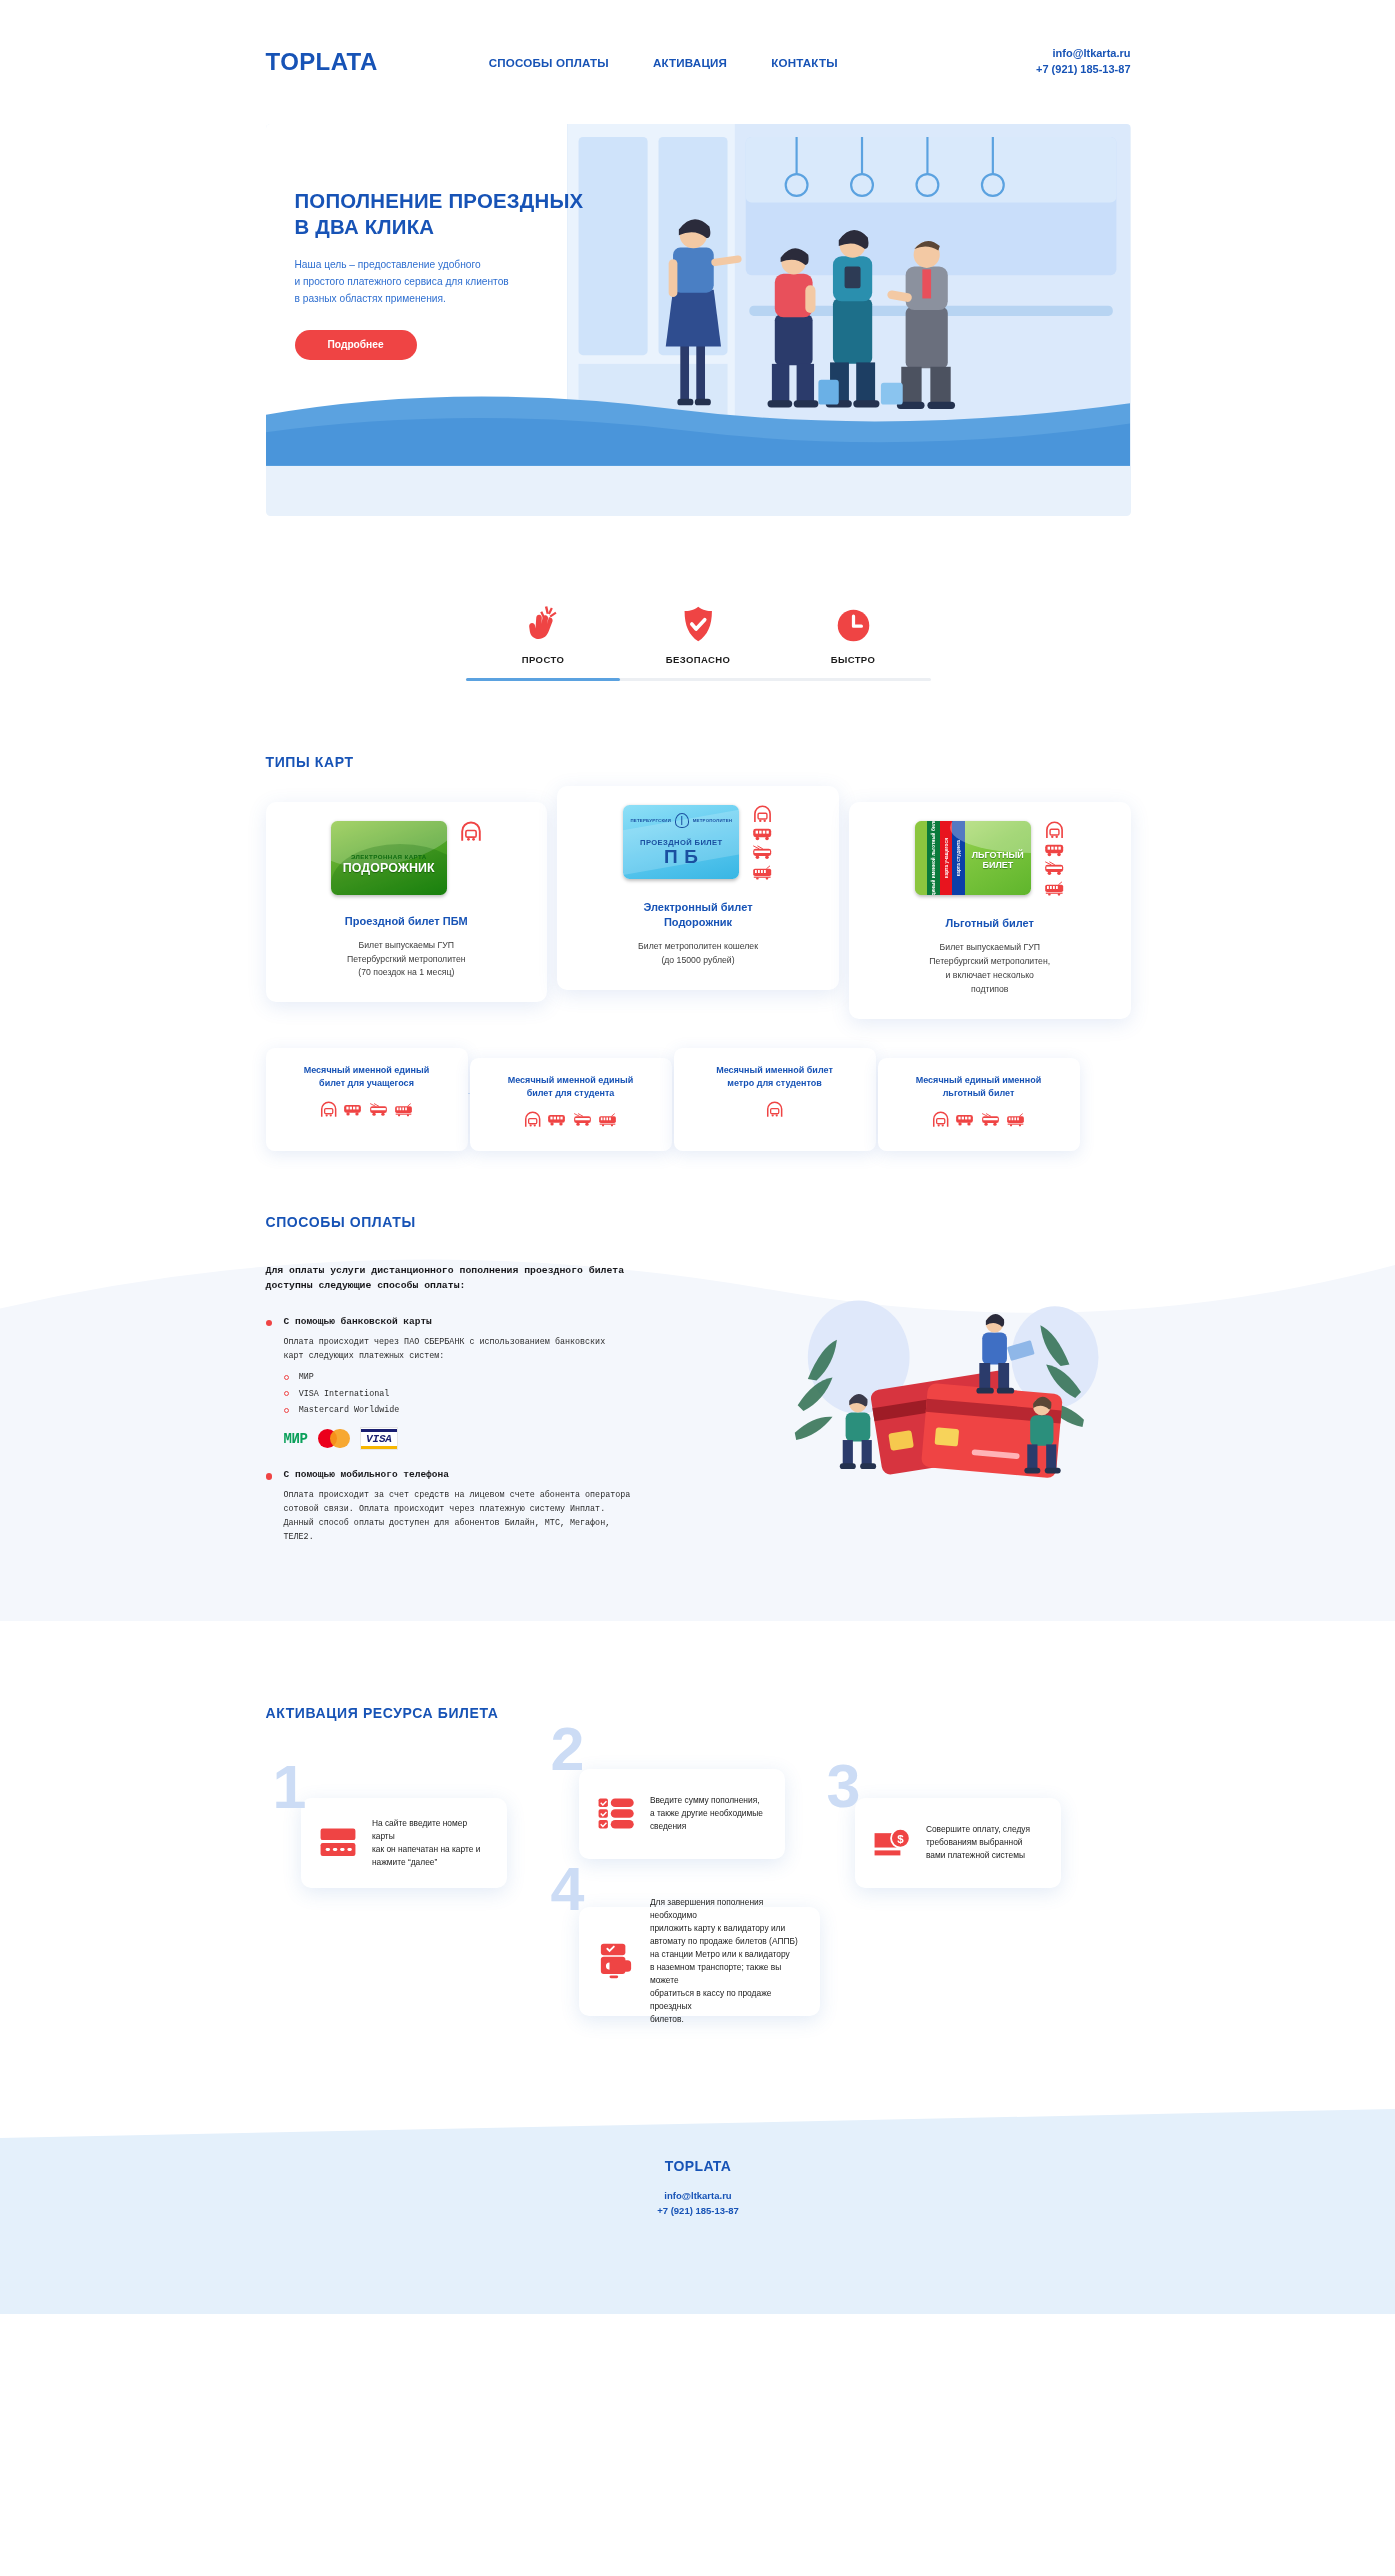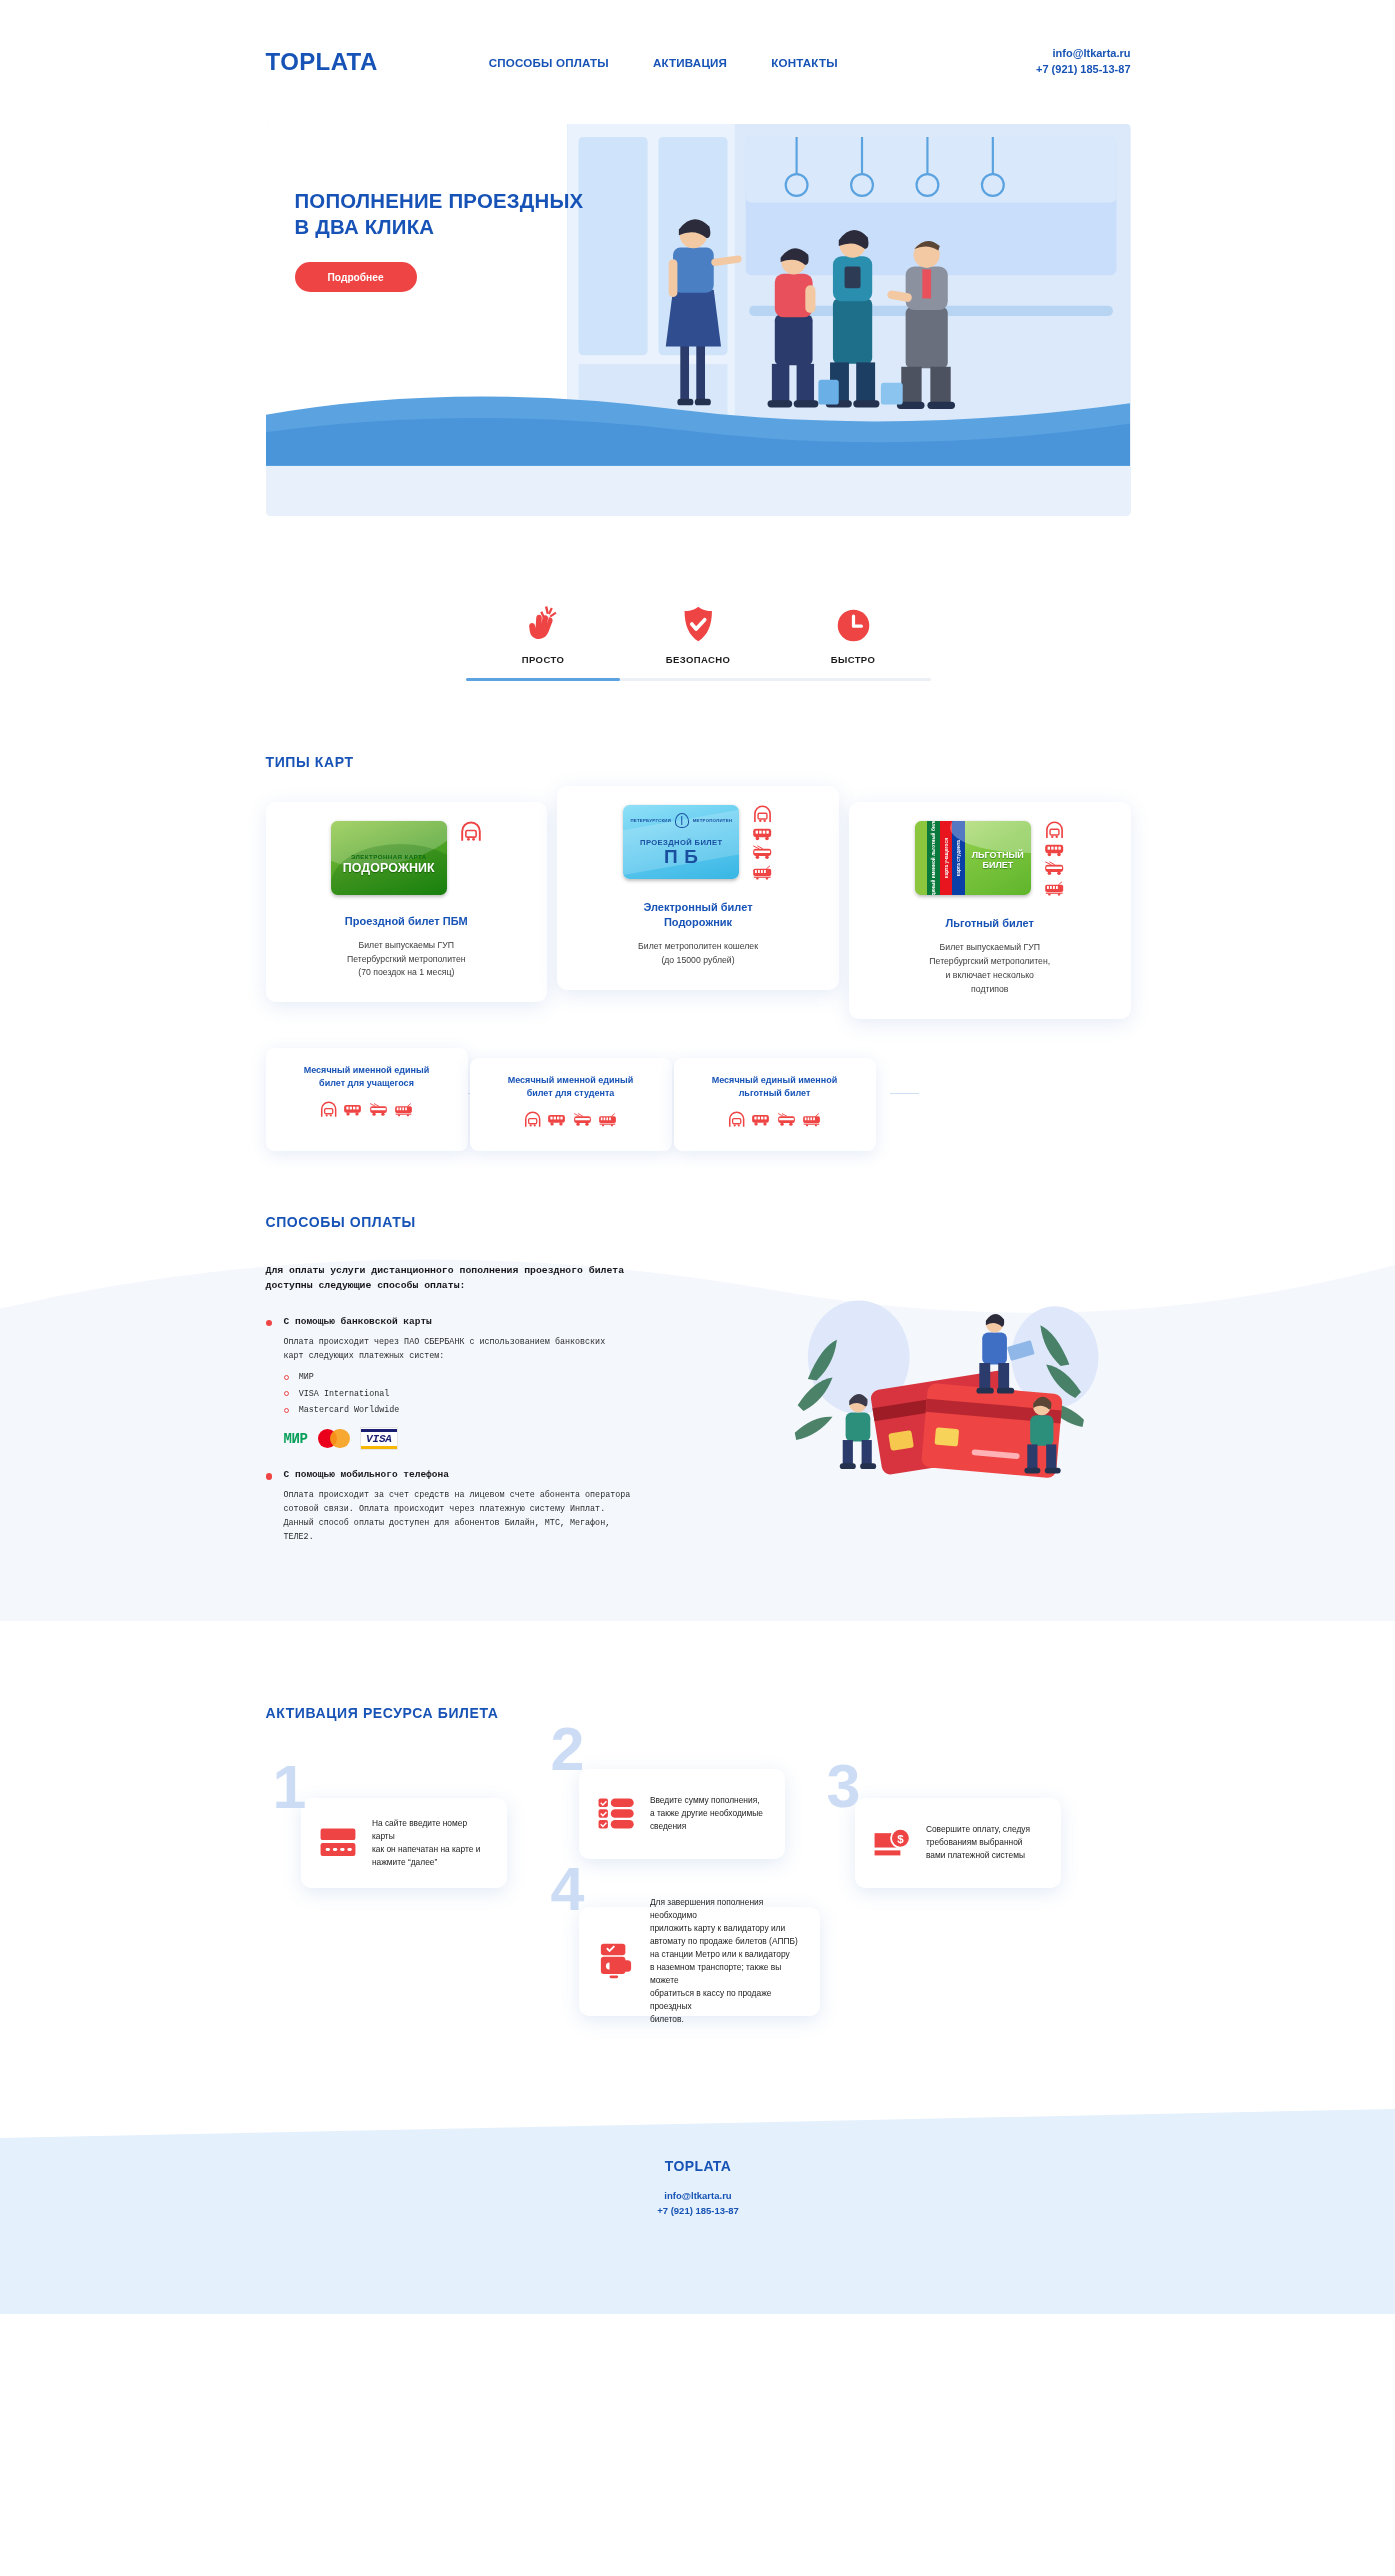--- a/index.html
+++ b/index.html
@@ -256,20 +256,25 @@
 
       <path d="M0 400 q260 -46 560 -8 q300 38 630 -8 v86 H0 z" fill="#5ba2e0"></path>
       <path d="M0 424 q280 -38 580 -2 q300 36 610 -10 v58 H0 z" fill="#4a95da"></path>
     </svg>
 
     <div class="hero-text">
       <div class="hero-title">
         <div>ПОПОЛНЕНИЕ ПРОЕЗДНЫХ</div>
         <div>В ДВА КЛИКА</div>
       </div>
+      <div class="hero-sub">
+        <div>Наша цель – предоставление удобного</div>
+        <div>и простого платежного сервиса для клиентов</div>
+        <div>в разных областях применения.</div>
+      </div>
       <button class="hero-btn">Подробнее</button>
     </div>
   </section>
 
   <section class="features">
     <div class="feat-strip">
       <div class="feat">
         <div class="ficon">
           <svg width="32" height="38" viewBox="0 0 44 52">
             <g fill="#ef4444">
@@ -543,20 +548,34 @@
               <rect x="10" y="8" width="3" height="5" fill="#fff"></rect>
               <rect x="15" y="8" width="3" height="5" fill="#fff"></rect>
               <rect x="20" y="8" width="3" height="5" fill="#fff"></rect>
               <rect x="3" y="19" width="28" height="2" fill="#ef4444"></rect>
               <circle cx="9" cy="22" r="2" fill="#ef4444"></circle>
               <circle cx="25" cy="22" r="2" fill="#ef4444"></circle>
             </svg>
         </div>
       </div>
 
+      <div class="scard">
+        <h4>
+          <span>Месячный именной билет</span><br>
+          <span>метро для студентов</span>
+        </h4>
+        <div class="srow">
+          <svg width="17.4" height="17.4" viewBox="0 0 30 30">
+              <path d="M3 27 V14 a12 12 0 0 1 24 0 V27" fill="none" stroke="#ef4444" stroke-width="2.6"></path>
+              <rect x="8" y="13" width="14" height="9" rx="2" fill="none" stroke="#ef4444" stroke-width="2.2"></rect>
+              <circle cx="11.5" cy="25" r="1.9" fill="#ef4444"></circle>
+              <circle cx="18.5" cy="25" r="1.9" fill="#ef4444"></circle>
+            </svg>
+        </div>
+      </div>
 
       <div class="scard dn">
         <h4>
           <span>Месячный единый именной</span><br>
           <span>льготный билет</span>
         </h4>
         <div class="srow">
           <svg width="17.4" height="17.4" viewBox="0 0 30 30">
               <path d="M3 27 V14 a12 12 0 0 1 24 0 V27" fill="none" stroke="#ef4444" stroke-width="2.6"></path>
               <rect x="8" y="13" width="14" height="9" rx="2" fill="none" stroke="#ef4444" stroke-width="2.2"></rect>

